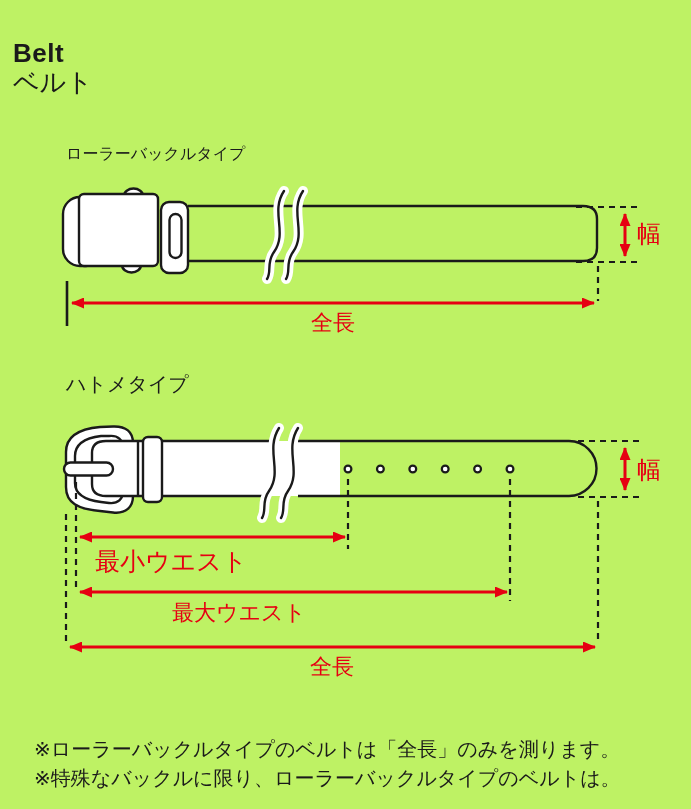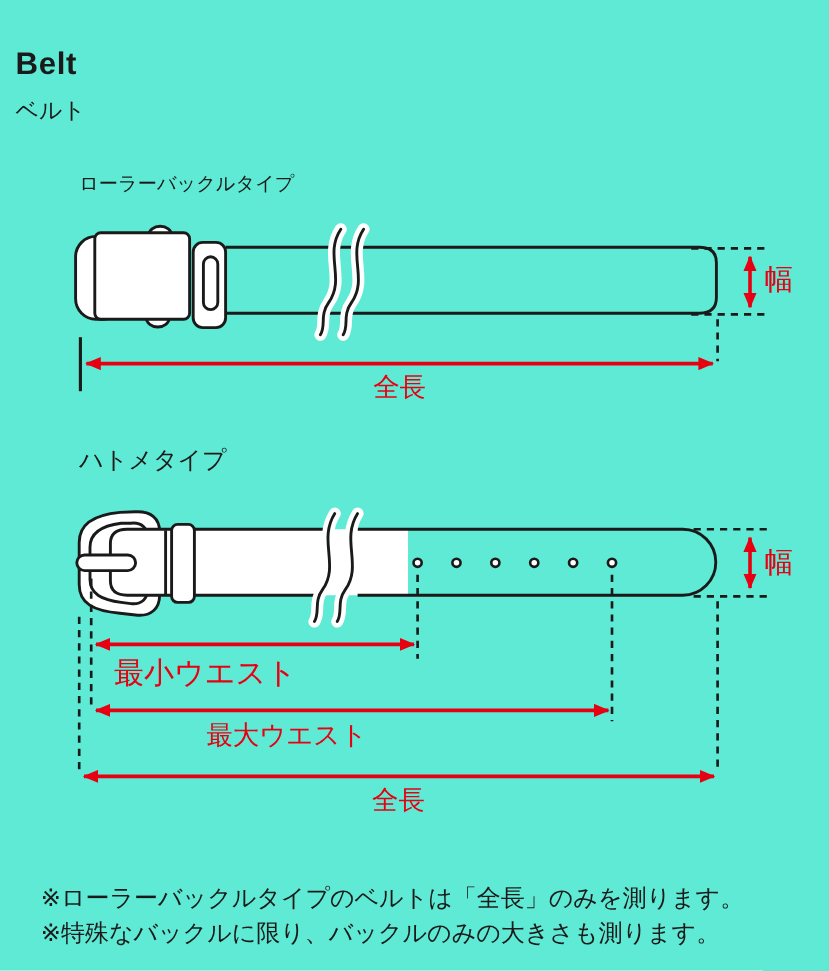--- a/index.html
+++ b/index.html
@@ -1,25 +1,25 @@
 <!DOCTYPE html>
 <html><head>
 <meta charset="utf-8">
 <style>
   html,body{margin:0;padding:0;background:#fff;}
   .stage{
-    position:relative;width:691px;height:809px;background:#5eead4;
+    position:relative;width:691px;height:809px;background:#bef264;
     font-family:"Liberation Sans","DejaVu Sans",sans-serif;
     overflow:hidden;
   }
   .art{position:absolute;left:0;top:0;}
   .lbl{position:absolute;color:#1a1a1a;white-space:nowrap;line-height:1.2;}
   .red{color:#e60012;}
   .title-en{left:13px;top:38px;font-size:26px;font-weight:bold;letter-spacing:.5px;}
-  .title-ja{left:13px;top:82px;font-size:19px;}
+  .title-ja{left:13px;top:67px;font-size:26px;}
   .sec1{left:66px;top:144px;font-size:16px;}
   .sec2{left:66px;top:372px;font-size:20px;text-align:center;}
   .w1{left:637px;top:220px;font-size:24px;}
   .w2{left:637px;top:456px;font-size:24px;}
   .tl1{left:273px;top:310px;width:120px;text-align:center;font-size:22px;}
   .tl2{left:272px;top:654px;width:120px;text-align:center;font-size:22px;}
   .minw{left:95px;top:546px;font-size:25px;}
   .maxw{left:172px;top:600px;font-size:22px;}
   .fn{left:34px;font-size:20px;}
   .fn1{top:737px;}
@@ -134,14 +134,14 @@
   <div class="lbl red w1">幅</div>
   <div class="lbl red tl1">全長</div>
 
   <div class="lbl sec2">ハトメタイプ</div>
   <div class="lbl red w2">幅</div>
   <div class="lbl red minw">最小ウエスト</div>
   <div class="lbl red maxw">最大ウエスト</div>
   <div class="lbl red tl2">全長</div>
 
   <div class="lbl fn fn1">※ローラーバックルタイプのベルトは「全長」のみを測ります。</div>
-  <div class="lbl fn fn2">※特殊なバックルに限り、バックルのみの大きさも測ります。</div>
+  <div class="lbl fn fn2">※特殊なバックルに限り、ローラーバックルタイプのベルトは。</div>
 </div>
 
 </body></html>

